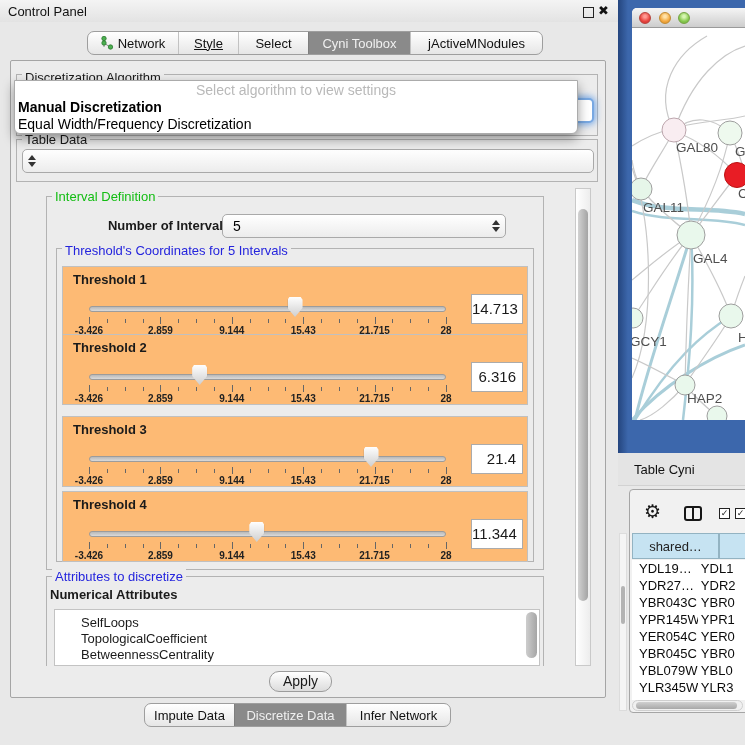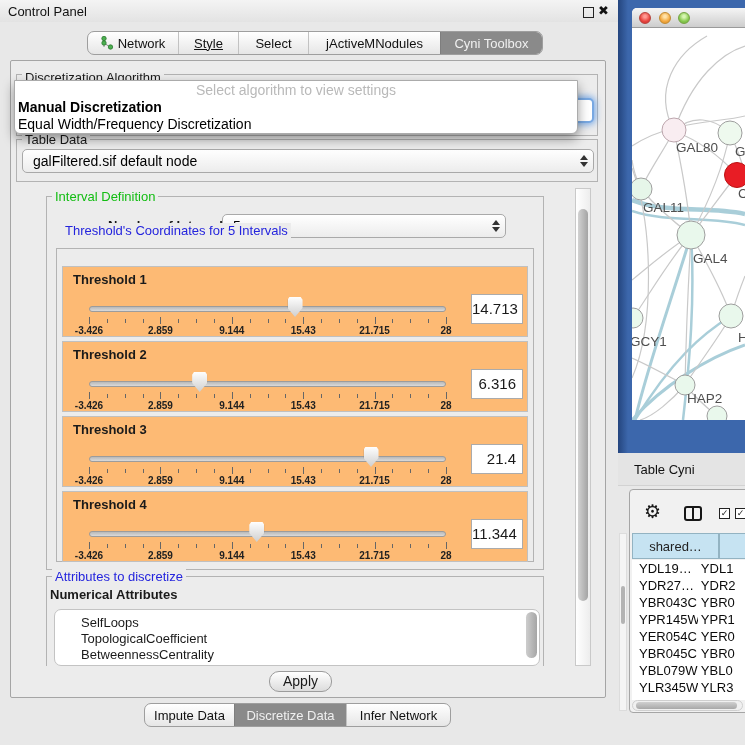--- a/index.html
+++ b/index.html
@@ -140,44 +140,43 @@
         <circle cx="9.5" cy="11" r="2.2" fill="#4caf50" stroke="#2c7a31" stroke-width=".8"></circle>
       </svg>
       <span>Network</span>
     </div>
     <div class="sg" style="width:60px;text-decoration:underline;">
         <span>Style</span>
       </div>
     <div class="sg" style="width:70px;">
         <span>Select</span>
       </div>
+    <div class="sg sel" style="width:102px;">
+        <span>Cyni Toolbox</span>
+      </div>
     <div class="sg" style="width:132px;">
         <span>jActiveMNodules</span>
-      </div>
-    <div class="sg sel" style="width:102px;">
-        <span>Cyni Toolbox</span>
       </div>
   </div>
 
   <div class="abs main-panel"></div>
 
   <div class="abs group" style="left:16px;top:74px;width:582px;height:62px;"></div>
   <div class="abs group-label" style="left:22px;top:70px;z-index:1;">Discretization Algorithm</div>
   <div class="abs algo-combo"></div>
 
   <div class="abs popup">
     <div class="ph">Select algorithm to view settings</div>
     <div class="opt b">Manual Discretization</div>
     <div class="opt">Equal Width/Frequency Discretization</div>
   </div>
 
   <div class="abs group" style="left:16px;top:139px;width:582px;height:43px;"></div>
   <div class="abs group-label" style="left:22px;top:132px;">Table Data</div>
   <div class="abs combo" style="left:22px;top:149px;width:572px;height:24px;">
-    <span class="cv">galFiltered.sif default node</span>
     <span class="stepper">
         <i class="up"></i>
         <i class="dn"></i>
       </span>
   </div>
 
   <div class="abs viewport">
 
     <div class="abs group" style="left:30px;top:8px;width:498px;height:374px;"></div>
     <div class="abs group-label glabel-green" style="left:36px;top:1px;">Interval Definition</div>
@@ -185,21 +184,21 @@
     <div class="abs noi-label" style="left:64px;top:30px;width:150px;">Number of Intervals</div>
     <div class="abs combo" style="left:206px;top:26px;width:284px;height:24px;">
       <span class="cv">5</span>
       <span class="stepper">
           <i class="up"></i>
           <i class="dn"></i>
         </span>
     </div>
 
     <div class="abs group" style="left:40px;top:60px;width:478px;height:314px;"></div>
-    <div class="abs group-label glabel-blue" style="left:46px;top:35px;">Threshold's Coordinates for 5 Intervals</div>
+    <div class="abs group-label glabel-blue" style="left:46px;top:55px;">Threshold's Coordinates for 5 Intervals</div>
     <div id="thresh-rows">
         <div class="th-box" style="top: 78px;">
     <div class="th-label">Threshold 1</div>
     <div class="th-track"></div>
     <div class="th-handle" style="left: 224.559px;"></div>
     <div class="th-ticks">
             <i class="mj" style="left: 0%;"></i>
             <i style="left: 5%;"></i>
             <i style="left: 10%;"></i>
             <i style="left: 15%;"></i>
@@ -224,21 +223,21 @@
     <div class="th-scale">
             <b style="left: 0%;">-3.426</b>
             <b style="left: 20%;">2.859</b>
             <b style="left: 40%;">9.144</b>
             <b style="left: 60%;">15.43</b>
             <b style="left: 80%;">21.715</b>
             <b style="left: 100%;">28</b>
           </div>
     <div class="th-value">14.713</div>
   </div>
-        <div class="th-box" style="top: 153px; padding-left: 44px;">
+        <div class="th-box" style="top: 146px; padding-left: 44px;">
     <div class="th-label">Threshold 2</div>
     <div class="th-track"></div>
     <div class="th-handle" style="left: 129.169px;"></div>
     <div class="th-ticks">
             <i class="mj" style="left: 0%;"></i>
             <i style="left: 5%;"></i>
             <i style="left: 10%;"></i>
             <i style="left: 15%;"></i>
             <i class="mj" style="left: 20%;"></i>
             <i style="left: 25%;"></i>
@@ -340,21 +339,21 @@
             <b style="left: 80%;">21.715</b>
             <b style="left: 100%;">28</b>
           </div>
     <div class="th-value">11.344</div>
   </div>
       </div>
 
     <div class="abs group" style="left:30px;top:388px;width:498px;height:92px;"></div>
     <div class="abs group-label glabel-blue" style="left:36px;top:381px;">Attributes to discretize</div>
     <div class="abs" style="left:34px;top:399px;font-size:13px;font-weight:bold;">Numerical Attributes</div>
-    <div class="abs attr-list" style="left:38px;top:421px;width:486px;height:57px;border-radius:7px;">
+    <div class="abs attr-list" style="left:38px;top:421px;width:486px;height:57px;">
       <div style="height:5px;"></div>
       <div id="attr-items">
           <div class="it">SelfLoops</div>
           <div class="it">TopologicalCoefficient</div>
           <div class="it">BetweennessCentrality</div>
         </div>
       <div class="list-scroll"></div>
     </div>
   </div>
 

